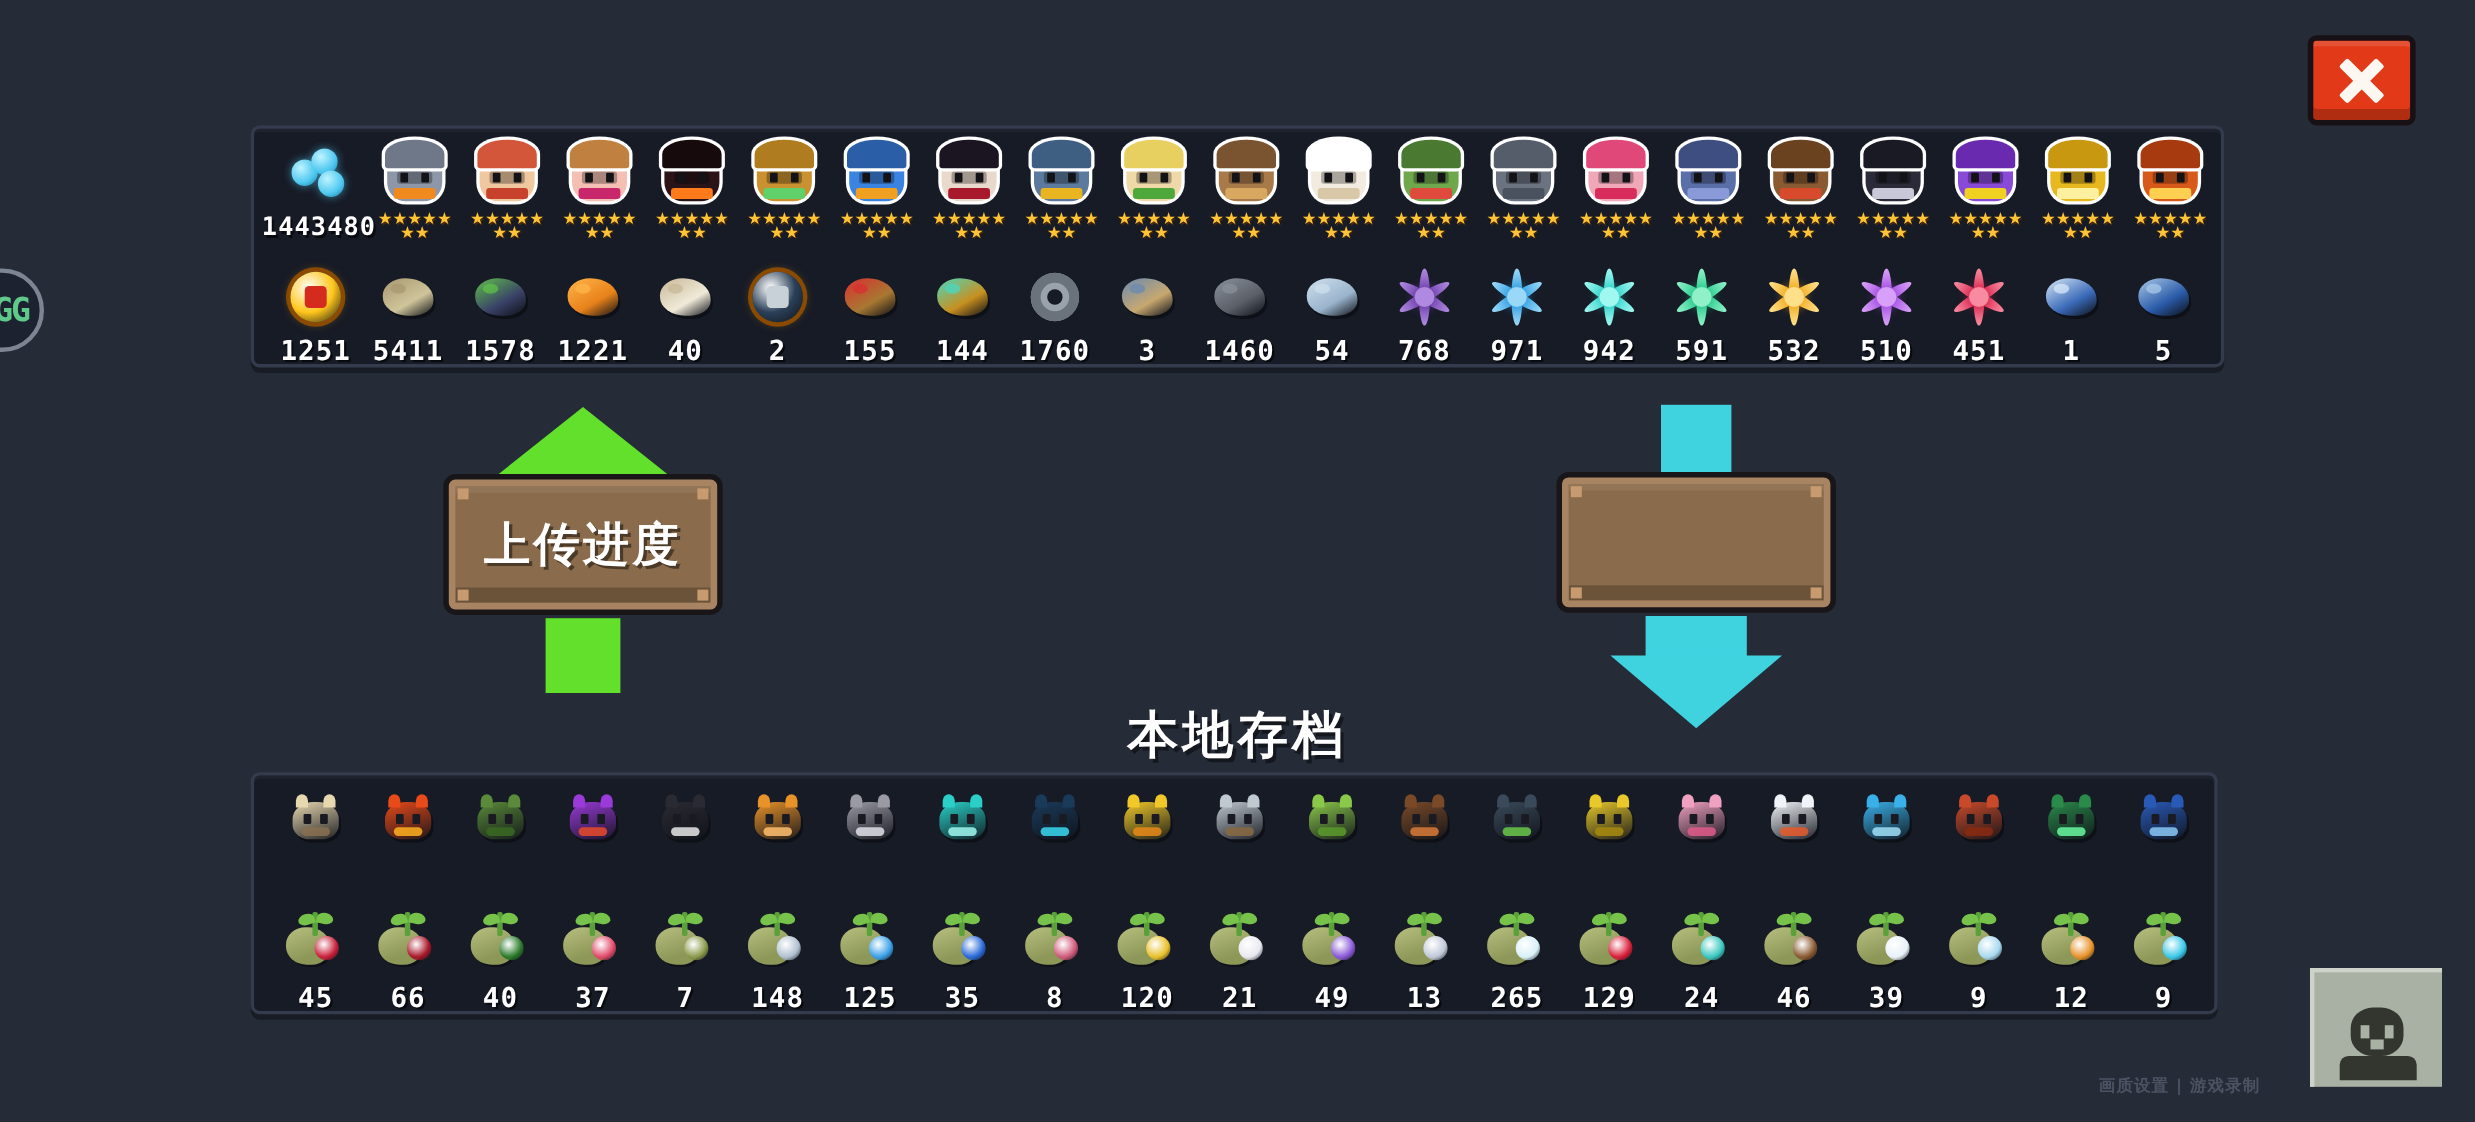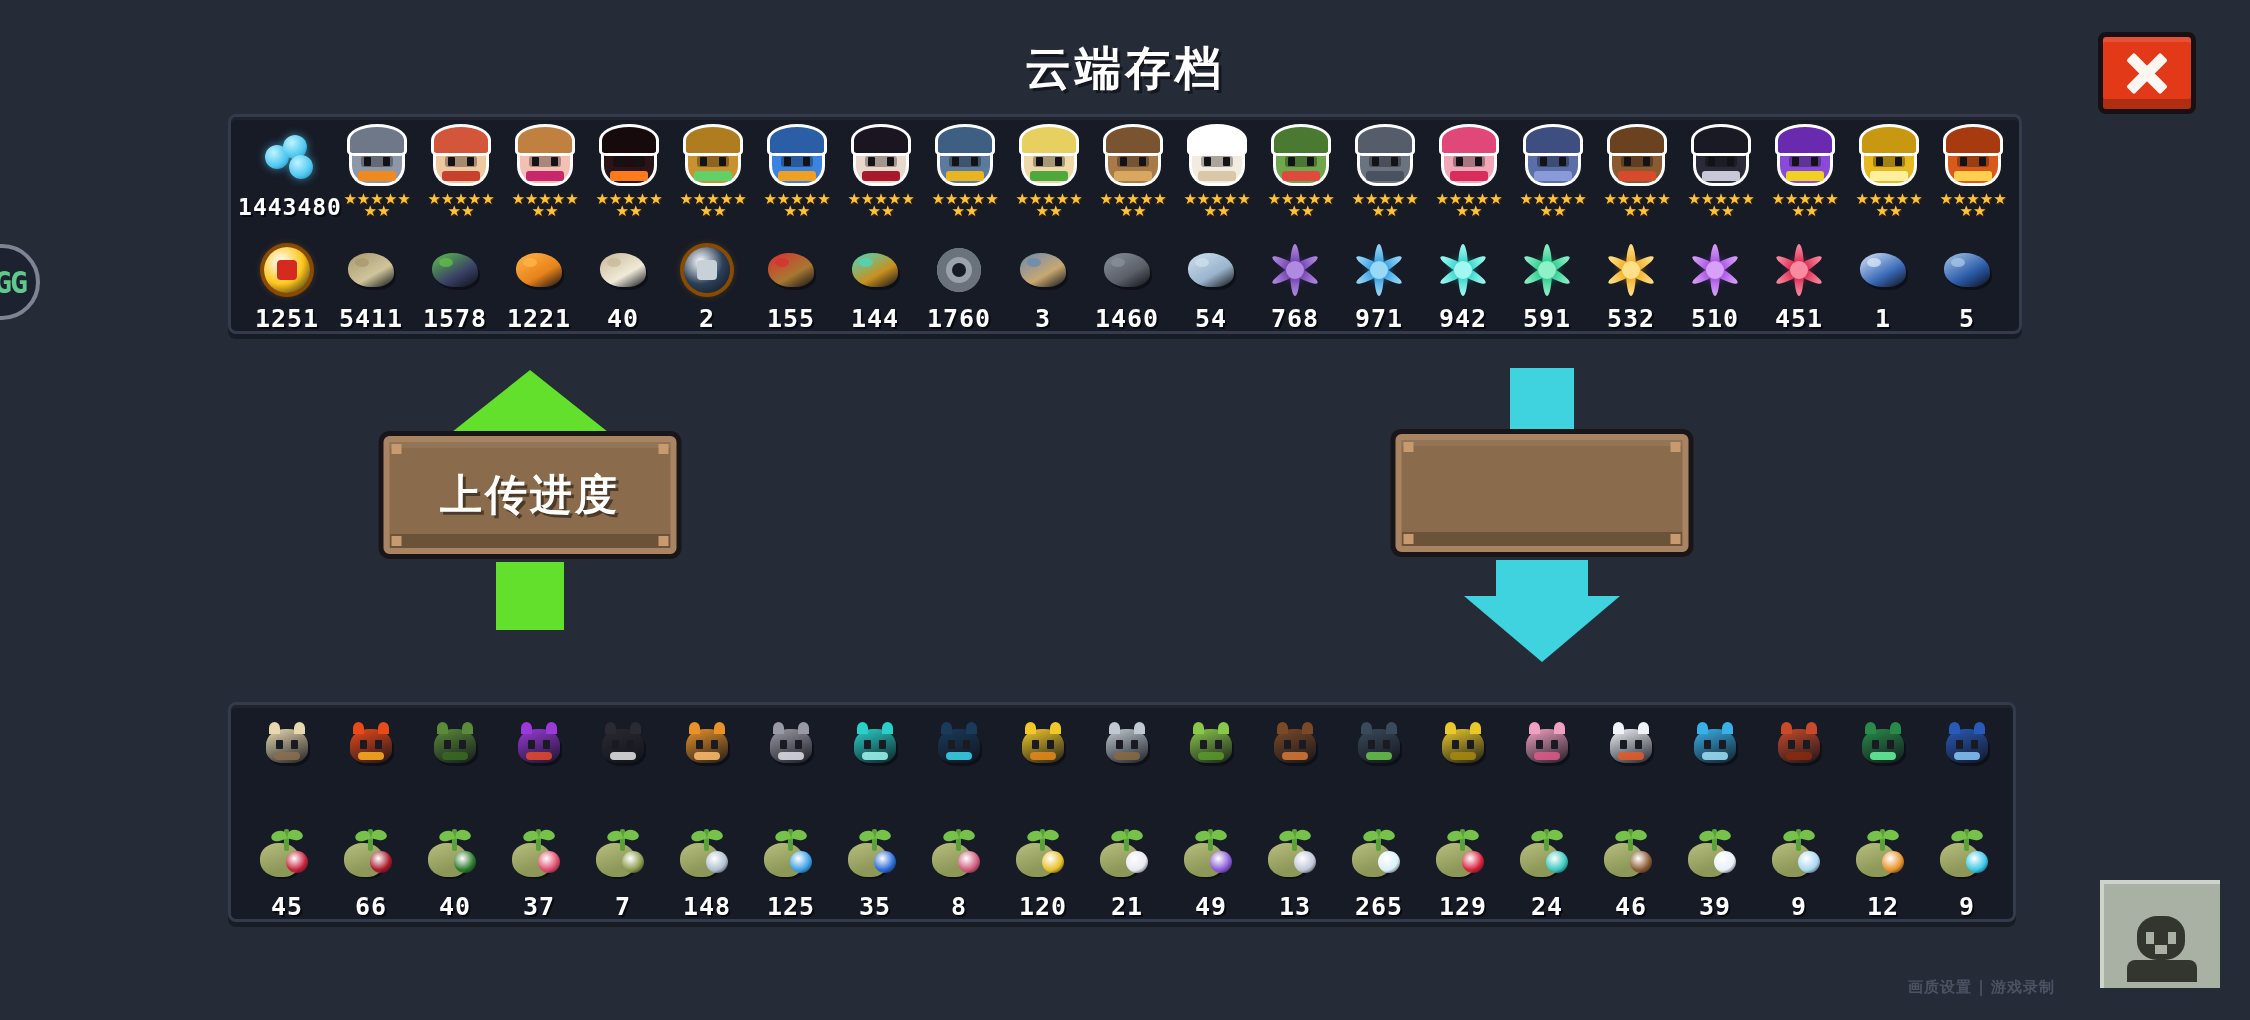--- a/index.html
+++ b/index.html
@@ -269,21 +269,21 @@
     border-right: 78px solid transparent;
     border-top: 66px solid #3fd3e0;
     width: 0; height: 0;
   }
 
   .wood-btn {
     position: absolute;
     left: 50%;
     top: 66px;
     transform: translateX(-50%);
-    width: 293px; height: 118px;
+    width: 244px; height: 118px;
     background: #8a6b4b;
     border: 6px solid #a98462;
     border-radius: 6px;
     box-shadow: 0 0 0 5px #19161a,
                 inset 0 -14px 0 rgba(0,0,0,0.22),
                 inset 0 6px 0 rgba(255,255,255,0.07);
     display: flex;
     align-items: center;
     justify-content: center;
     z-index: 3;
@@ -396,21 +396,20 @@
     font-family: "DejaVu Sans", sans-serif;
     white-space: nowrap;
     font-weight: bold;
   }
 </style>
 </head>
 <body>
 
 <div id="root">
 
-  <div class="section-title" id="cloud-title">云端存档</div>
 
   <div class="panel" id="cloud-panel">
     <div class="panel-row" id="cloud-row-chars">
         <div class="slot slot-wide">
           <div class="sprite">
             <div style="position: absolute; left: 6px; top: 16px; width: 24px; height: 24px; border-radius: 50%; background: radial-gradient(circle at 36% 32%, rgb(191, 244, 255) 0%, rgb(78, 200, 240) 60%, rgb(27, 110, 150) 100%); box-shadow: rgba(78, 200, 240, 0.6) 0px 0px 8px;"></div>
             <div style="position: absolute; left: 24px; top: 6px; width: 24px; height: 24px; border-radius: 50%; background: radial-gradient(circle at 36% 32%, rgb(191, 244, 255) 0%, rgb(78, 200, 240) 60%, rgb(27, 110, 150) 100%); box-shadow: rgba(78, 200, 240, 0.6) 0px 0px 8px;"></div>
             <div style="position: absolute; left: 30px; top: 26px; width: 24px; height: 24px; border-radius: 50%; background: radial-gradient(circle at 36% 32%, rgb(191, 244, 255) 0%, rgb(78, 200, 240) 60%, rgb(27, 110, 150) 100%); box-shadow: rgba(78, 200, 240, 0.6) 0px 0px 8px;"></div>
           </div>
           <div class="count count-gem">1443480</div>
@@ -917,20 +916,21 @@
       <div class="arrow-down-head"></div>
       <div class="wood-btn">
         <span class="wood-corner wc-tl"></span>
         <span class="wood-corner wc-tr"></span>
         <span class="wood-corner wc-bl"></span>
         <span class="wood-corner wc-br"></span>
       </div>
     </div>
   </div>
 
+  <div class="section-title" id="local-title">本地存档</div>
 
   <div class="panel" id="local-panel">
     <div class="panel-row" id="local-row-pets">
         <div class="slot">
           <div class="sprite">
             <div class="pet" style="background: linear-gradient(160deg, rgb(232, 216, 176) 0%, rgba(0, 0, 0, 0.35) 110%); box-shadow: rgba(0, 0, 0, 0.4) 2px 3px 0px;">
               <div class="pet-ear" style="left: 3px; top: -7px; background: rgb(232, 216, 176);"></div>
               <div class="pet-ear" style="right: 3px; top: -7px; background: rgb(232, 216, 176);"></div>
               <span class="eye dark" style="left: 10px; top: 11px;"></span>
               <span class="eye dark" style="right: 10px; top: 11px;"></span>

